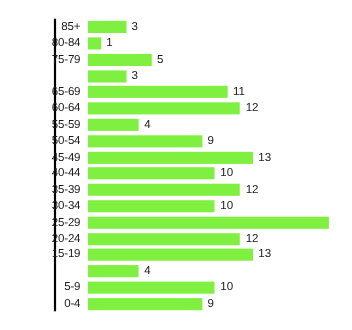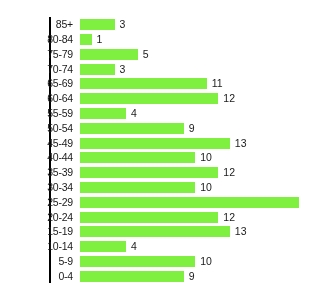--- a/index.html
+++ b/index.html
@@ -84,21 +84,20 @@
           <span class="cat-label">80-84</span>
           <div class="bar" style="width: 11.5263px; height: 11px; background: rgb(128, 240, 64); top: 1.89px;"></div>
           <span class="val-label" style="left: 67.5263px;">1</span>
         </div>
         <div class="bar-row" style="top: 47.06px;">
           <span class="cat-label">75-79</span>
           <div class="bar" style="width: 57.6316px; height: 11px; background: rgb(128, 240, 64); top: 1.89px;"></div>
           <span class="val-label" style="left: 113.632px;">5</span>
         </div>
         <div class="bar-row" style="top: 61.84px;">
-          <span class="cat-label">70-74</span>
           <div class="bar" style="width: 34.5789px; height: 11px; background: rgb(128, 240, 64); top: 1.89px;"></div>
           <span class="val-label" style="left: 90.5789px;">3</span>
         </div>
         <div class="bar-row" style="top: 76.62px; text-decoration: underline;">
           <span class="cat-label">65-69</span>
           <div class="bar" style="width: 126.789px; height: 11px; background: rgb(128, 240, 64); top: 1.89px;"></div>
           <span class="val-label" style="left: 182.789px;">11</span>
         </div>
         <div class="bar-row" style="top: 91.4px; padding-left: 35px;">
           <span class="cat-label">60-64</span>
@@ -144,21 +143,20 @@
           <span class="cat-label">20-24</span>
           <div class="bar" style="width: 138.316px; height: 11px; background: rgb(128, 240, 64); top: 1.89px;"></div>
           <span class="val-label" style="left: 194.316px;">12</span>
         </div>
         <div class="bar-row" style="top: 224.42px;">
           <span class="cat-label">15-19</span>
           <div class="bar" style="width: 149.842px; height: 11px; background: rgb(128, 240, 64); top: 1.89px;"></div>
           <span class="val-label" style="left: 205.842px;">13</span>
         </div>
         <div class="bar-row" style="top: 239.2px;">
-          <span class="cat-label">10-14</span>
           <div class="bar" style="width: 46.1053px; height: 11px; background: rgb(128, 240, 64); top: 1.89px;"></div>
           <span class="val-label" style="left: 102.105px;">4</span>
         </div>
         <div class="bar-row" style="top: 253.98px;">
           <span class="cat-label">5-9</span>
           <div class="bar" style="width: 115.263px; height: 11px; background: rgb(128, 240, 64); top: 1.89px;"></div>
           <span class="val-label" style="left: 171.263px;">10</span>
         </div>
         <div class="bar-row" style="top: 268.76px;">
           <span class="cat-label">0-4</span>

